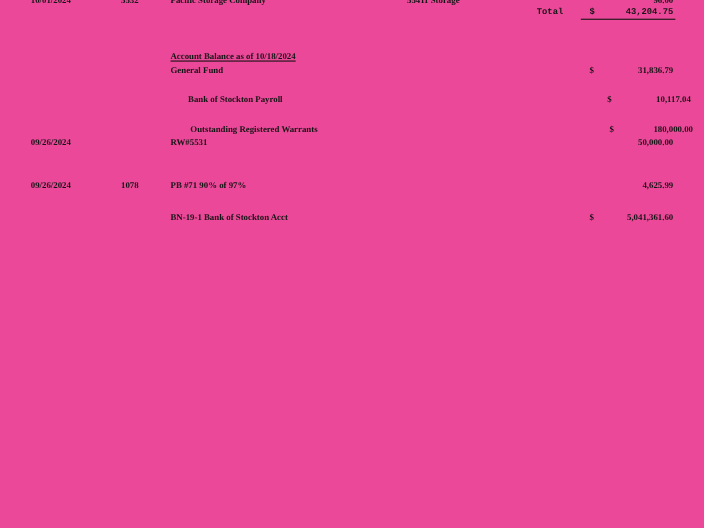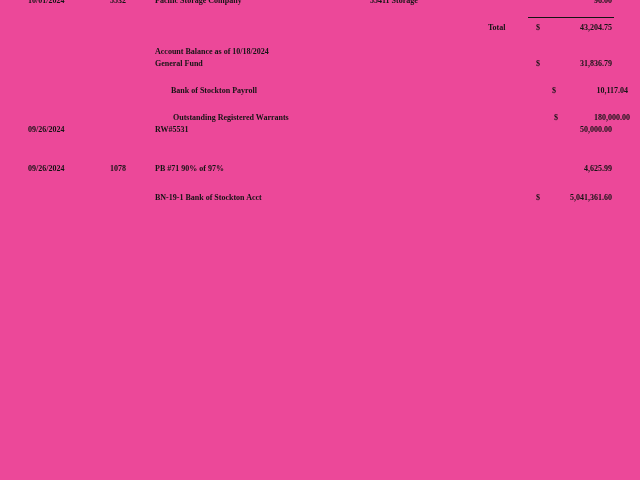--- a/index.html
+++ b/index.html
@@ -16,40 +16,40 @@
   }
   .row{position:absolute;left:0;width:640px;height:10px;line-height:10px;}
   .cell{position:absolute;white-space:nowrap;}
   .c-date{left:28px;}
   .c-check{left:110px;}
   .c-payee{left:155px;}
   .c-acct{left:370px;}
   .c-total-label{left:488px;}
   .c-cur{left:536px;}
   .c-amt{right:28px;text-align:right;}
-  .underlined{}
+  .underlined{text-decoration:underline;}
   .rule{position:absolute;background:#141414;height:1px;}
 </style>
 </head>
 <body>
 
 <div class="page">
 
   <div class="row" style="top:-4px;">
     <span class="cell c-date">10/01/2024</span>
     <span class="cell c-check">5532</span>
     <span class="cell c-payee">Pacific Storage Company</span>
     <span class="cell c-acct">55411 Storage</span>
     <span class="cell c-amt">96.00</span>
   </div>
 
 
   <div class="rule" style="top:17px;left:528px;width:86px;"></div>
 
-  <div class="row" style="top:23px;">
+  <div class="row" style="top:7px;font-family:Liberation Mono, monospace;">
     <span class="cell c-total-label">Total</span>
     <span class="cell c-cur">$</span>
     <span class="cell c-amt">43,204.75</span>
   </div>
 
   <div class="row" style="top:47px;">
     <span class="cell c-payee underlined">Account Balance as of 10/18/2024</span>
   </div>
 
   <div class="row" style="top:59px;">

